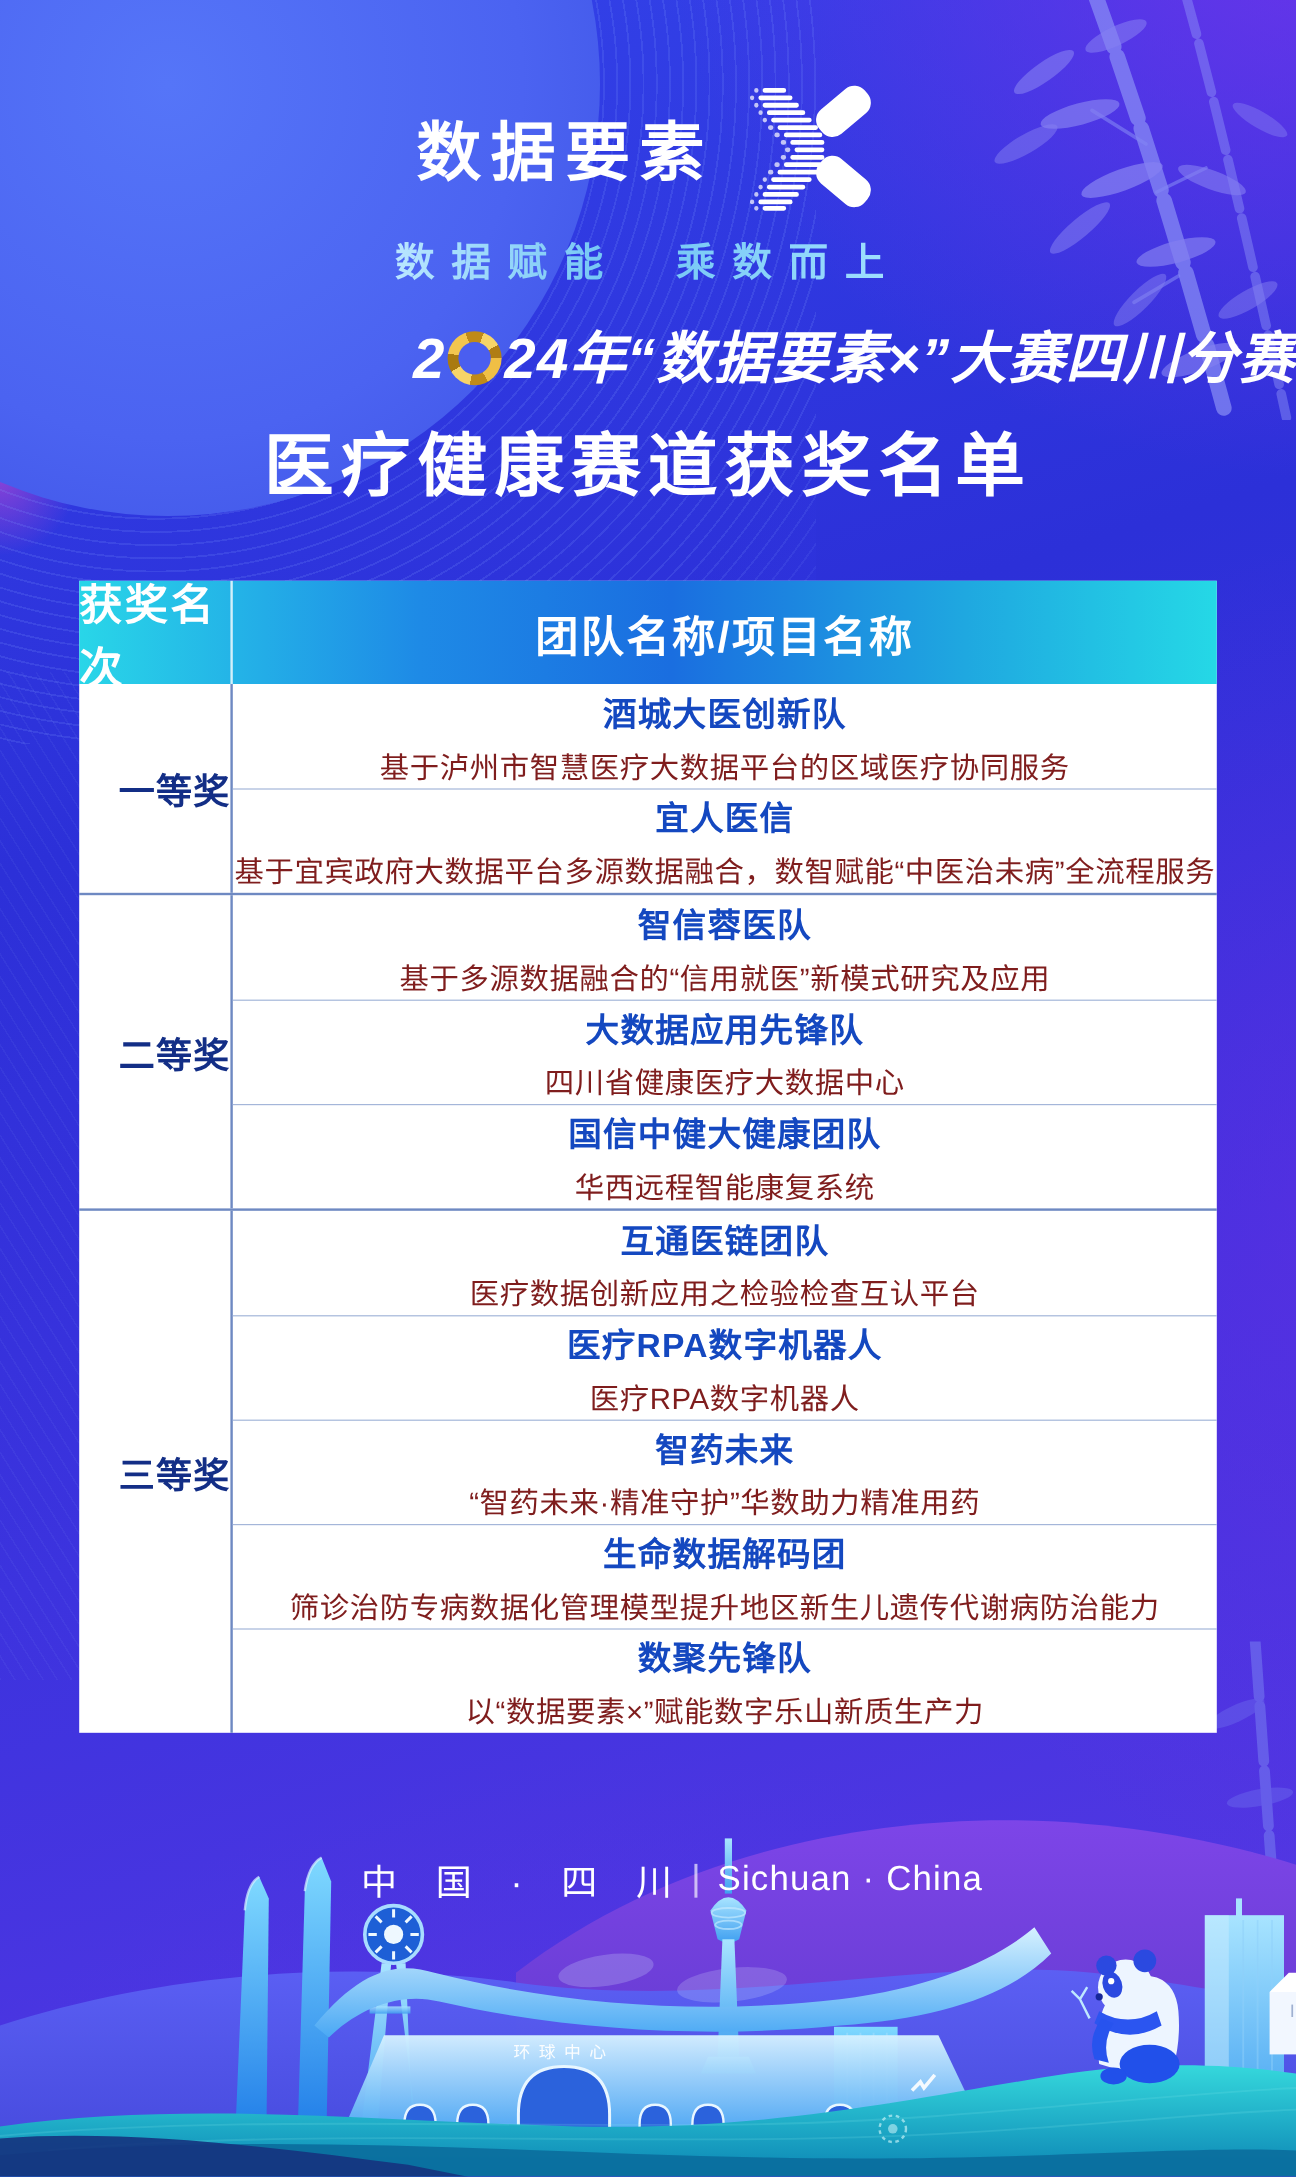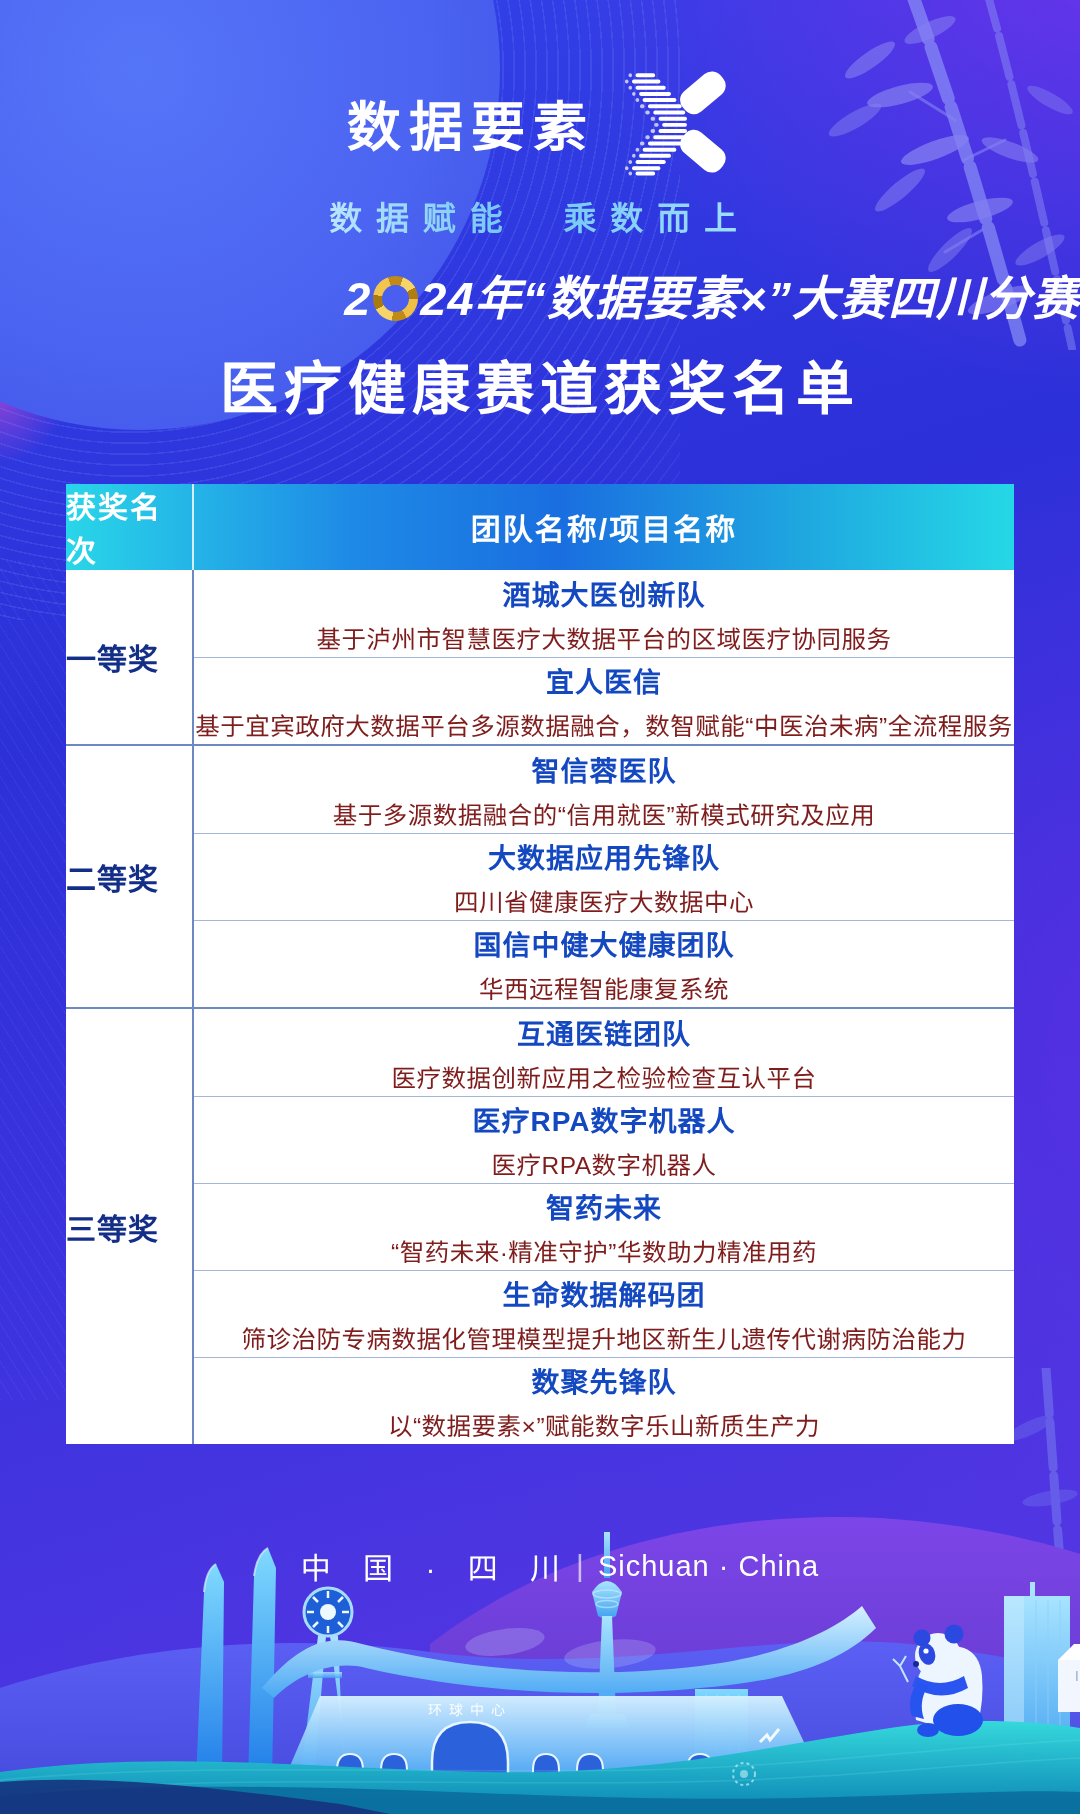--- a/index.html
+++ b/index.html
@@ -47,28 +47,28 @@
   .gold-ring{display:inline-block; width:45px; height:45px; border-radius:50%; margin:0 2px;
     vertical-align:-6px; position:relative;
     background:conic-gradient(from 20deg,#f7d468 0 40deg,#b07d14 40deg 70deg,#f0bf45 70deg 130deg,#c08a18 130deg 170deg,#f7d468 170deg 220deg,#a97a10 220deg 260deg,#f2c54e 260deg 320deg,#c08a18 320deg 360deg);}
   .gold-ring::after{content:''; position:absolute; inset:9px; border-radius:50%; background:#4a5ef0;}
   .subtitle-row{position:absolute; top:320px; left:0; width:100%; height:66px; z-index:3;
     text-align:center; color:#fff; font-size:58px; font-weight:800; letter-spacing:6px; line-height:66px;margin-top:36px;}
   
   .award-table{position:absolute; left:66px; top:484px; width:948px; z-index:3; background:#fff;}
   .t-header{display:flex; height:86px;
     background:linear-gradient(90deg,#29d6e8 0%,#1e8ae6 30%,#1a6ee0 52%,#1fa8e0 78%,#25d8e6 100%);
-    color:#fff; font-weight:700; font-size:30px; letter-spacing:2px;}
+    color:#fff; font-weight:700; font-size:36px; letter-spacing:2px;}
   .t-h-rank{width:128px; display:flex; align-items:center; justify-content:center;
     border-right:2px solid rgba(255,255,255,.8); box-sizing:border-box;}
   .t-h-team{flex:1; display:flex; align-items:center; justify-content:center;}
   .t-group{display:flex;}
   .t-group + .t-group{border-top:2px solid #6e89c2;}
   .t-rank-cell{width:128px; box-sizing:border-box; border-right:2px solid #6e89c2;
-    display:flex; align-items:center; justify-content:flex-start;}
+    display:flex; align-items:center; justify-content:flex-end;}
   .t-rank-label{color:#132e86; font-size:30px; font-weight:700; letter-spacing:1px;}
   .t-entries{flex:1; display:flex; flex-direction:column; min-width:0;}
   .t-entry{height:87px; box-sizing:border-box; display:flex; flex-direction:column;
     align-items:center; justify-content:center; gap:7px; padding:0 2px;}
   .t-entry + .t-entry{border-top:1px solid #a4b6d9;}
   .team{color:#1448c0; font-size:28px; font-weight:700; letter-spacing:1px; white-space:nowrap;}
   .project{color:#7f1d1d; font-size:24.5px; letter-spacing:.5px; white-space:nowrap;}
   
   .footer-row{position:absolute; top:1544px; left:0; width:100%; height:44px; z-index:5;
     display:flex; align-items:center; justify-content:center; color:#fff;padding-left:20px;}

